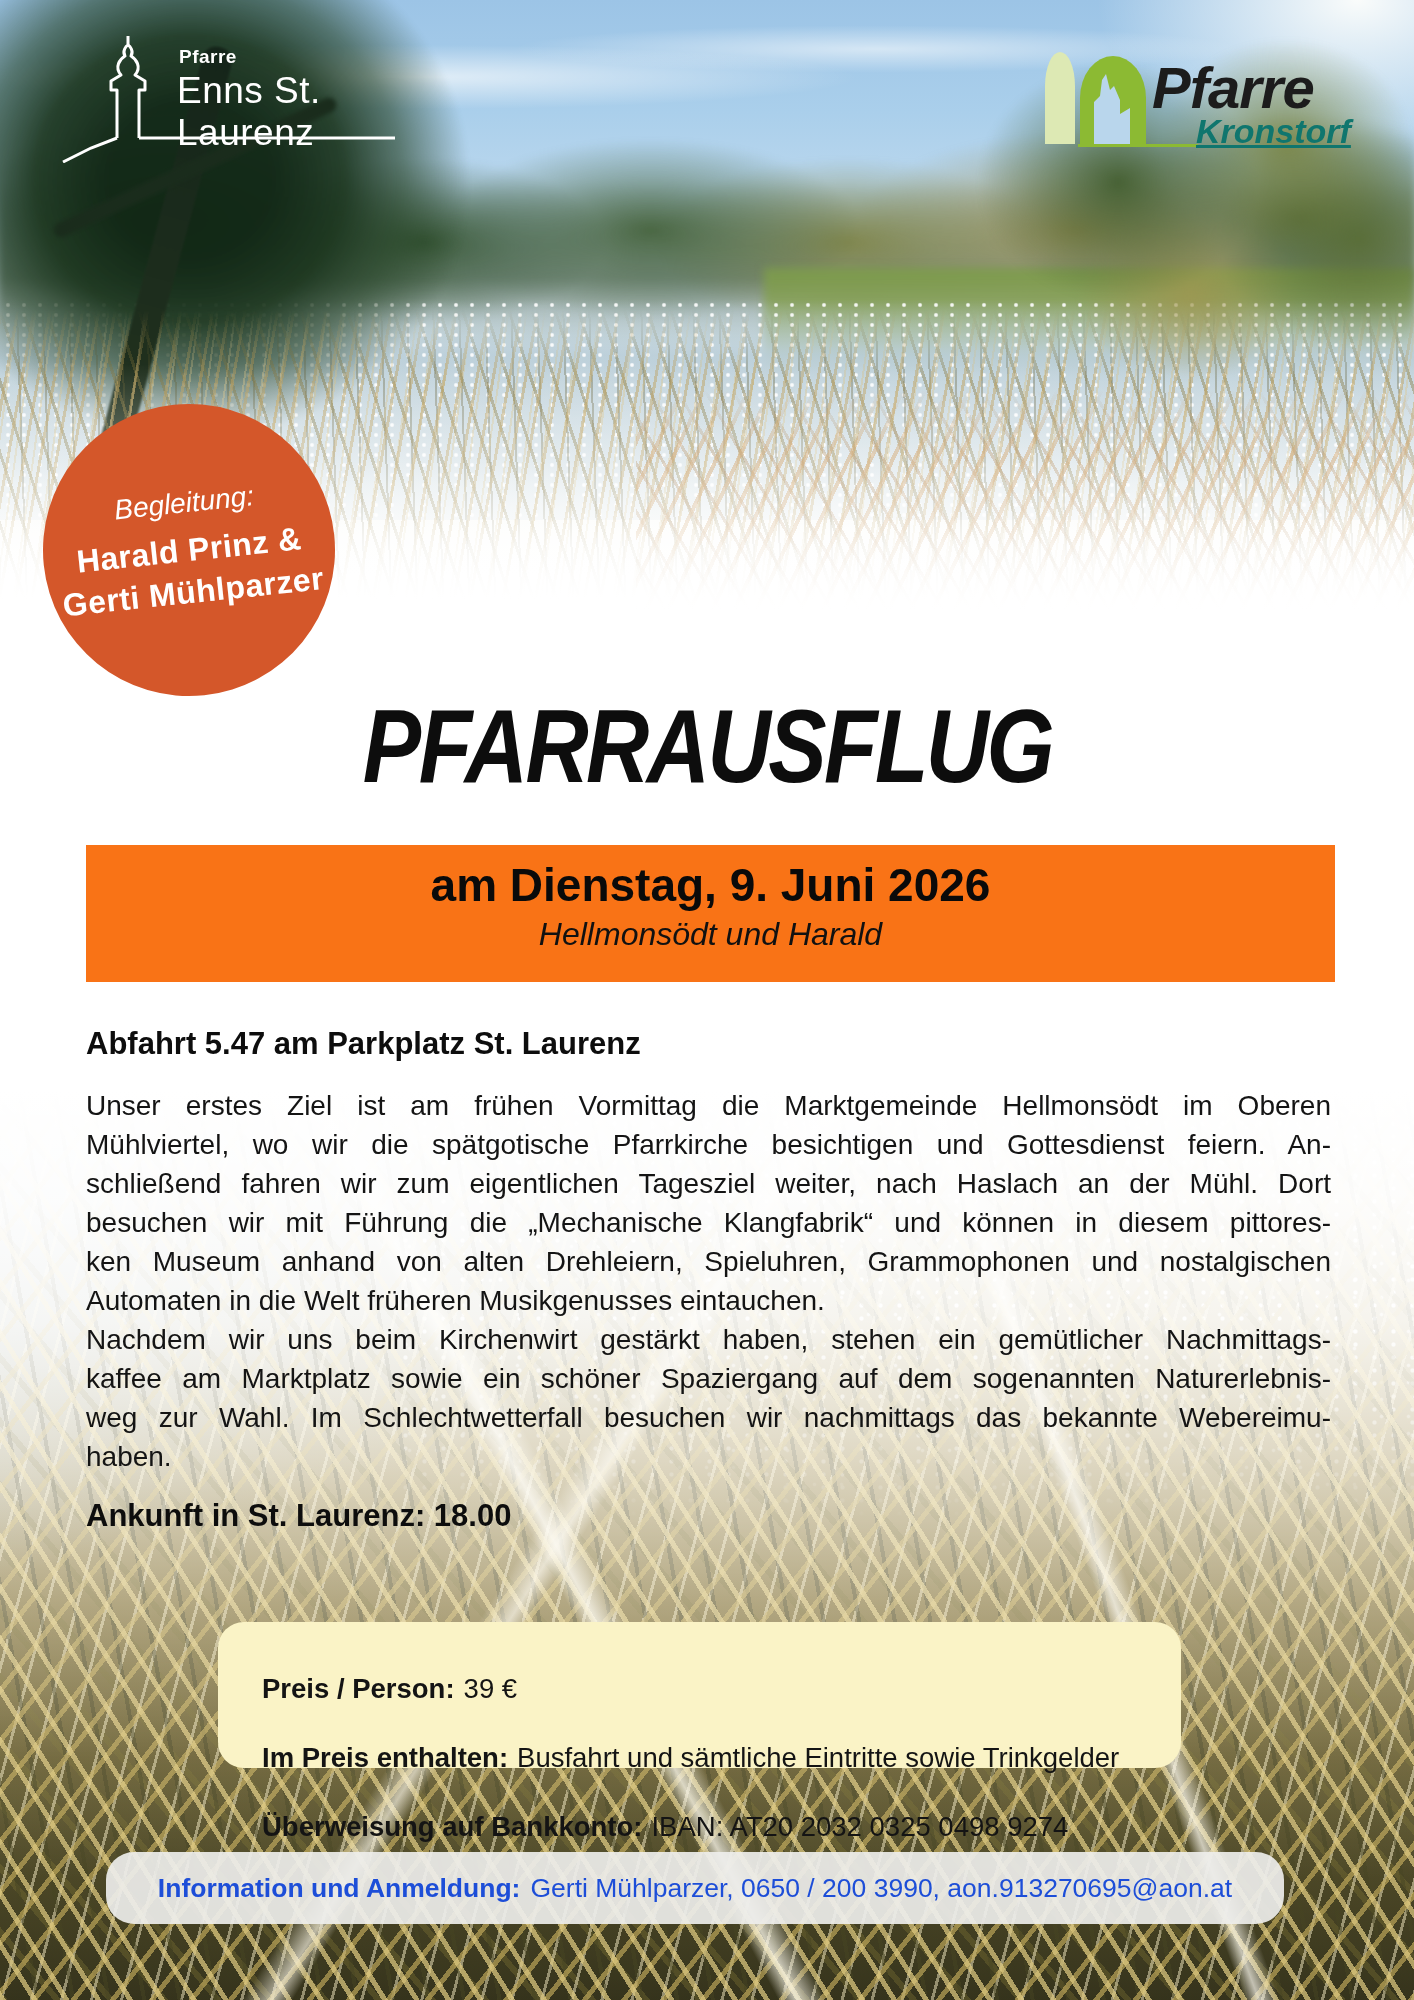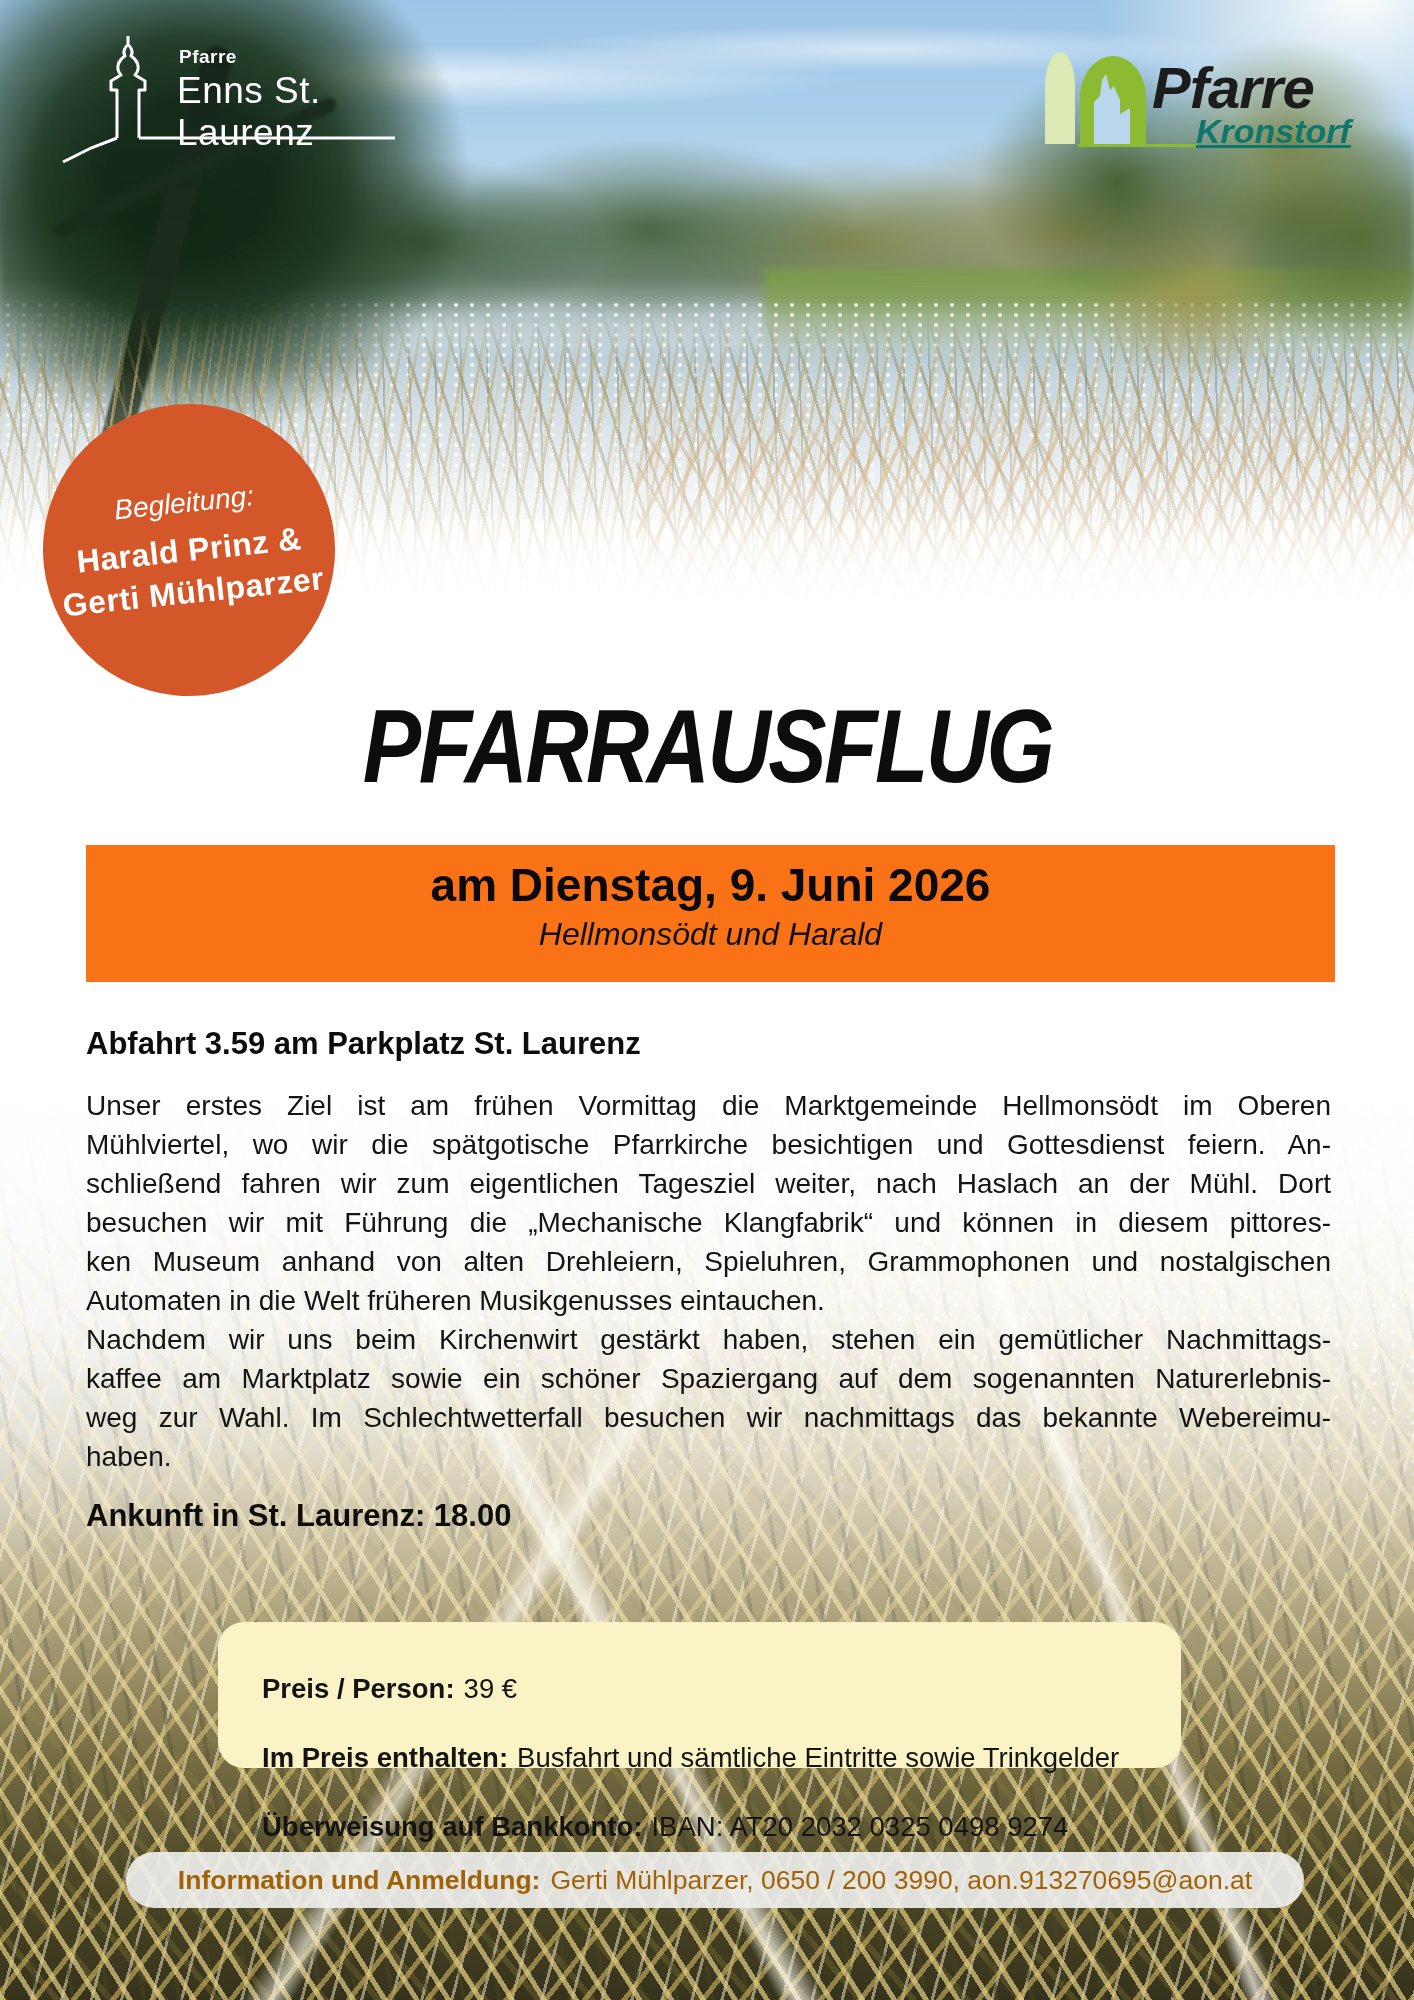--- a/index.html
+++ b/index.html
@@ -138,23 +138,23 @@
   .h-arrival { margin-top:22px !important; }
 
   
   .price-box { position:absolute; left:218px; top:1622px; width:963px; height:146px;
     background:#faf3c6; border-radius:26px; padding:17px 40px 0 44px; }
   .price-row { font-size:27.5px; line-height:38px; color:#141414; white-space:nowrap;margin-top:31px; }
   .price-row b { font-weight:bold; }
   .price-row .pv { margin-left:9px; }
 
   
-  .footer-bar { position:absolute; left:126px; top:1852px; width:1178px; height:56px; border-radius:28px;
+  .footer-bar { position:absolute; left:106px; top:1852px; width:1178px; height:72px; border-radius:28px;
     background:rgba(238,238,236,.92); display:flex; align-items:center; justify-content:center;
-    font-size:26.5px; color:#a16207; white-space:nowrap; }
+    font-size:26.5px; color:#1d4ed8; white-space:nowrap; }
   .footer-bar b { font-weight:bold; margin-right:10px; }
 </style>
 </head>
 <body>
 
 <div class="page">
 
   <div class="photo-top">
     <div class="pt-sky"></div>
     <div class="pt-forest"></div>
@@ -207,21 +207,21 @@
   </div>
 
   <h1 class="title"><span>PFARRAUSFLUG</span></h1>
 
   <div class="banner">
     <div class="banner-date">am Dienstag, 9. Juni 2026</div>
     <div class="banner-sub">Hellmonsödt und Harald</div>
   </div>
 
   <div class="content">
-    <h2 class="h-departure">Abfahrt 3.59 am Parkplatz St. Laurenz</h2>
+    <h2 class="h-departure">Abfahrt 5.47 am Parkplatz St. Laurenz</h2>
     <div class="para">
 
         <div class="line">Unser erstes Ziel ist am frühen Vormittag die Marktgemeinde Hellmonsödt im Oberen</div>
 
         <div class="line">Mühlviertel, wo wir die spätgotische Pfarrkirche besichtigen und Gottesdienst feiern. An-</div>
 
         <div class="line">schließend fahren wir zum eigentlichen Tagesziel weiter, nach Haslach an der Mühl. Dort</div>
 
         <div class="line">besuchen wir mit Führung die „Mechanische Klangfabrik“ und können in diesem pittores-</div>
 

